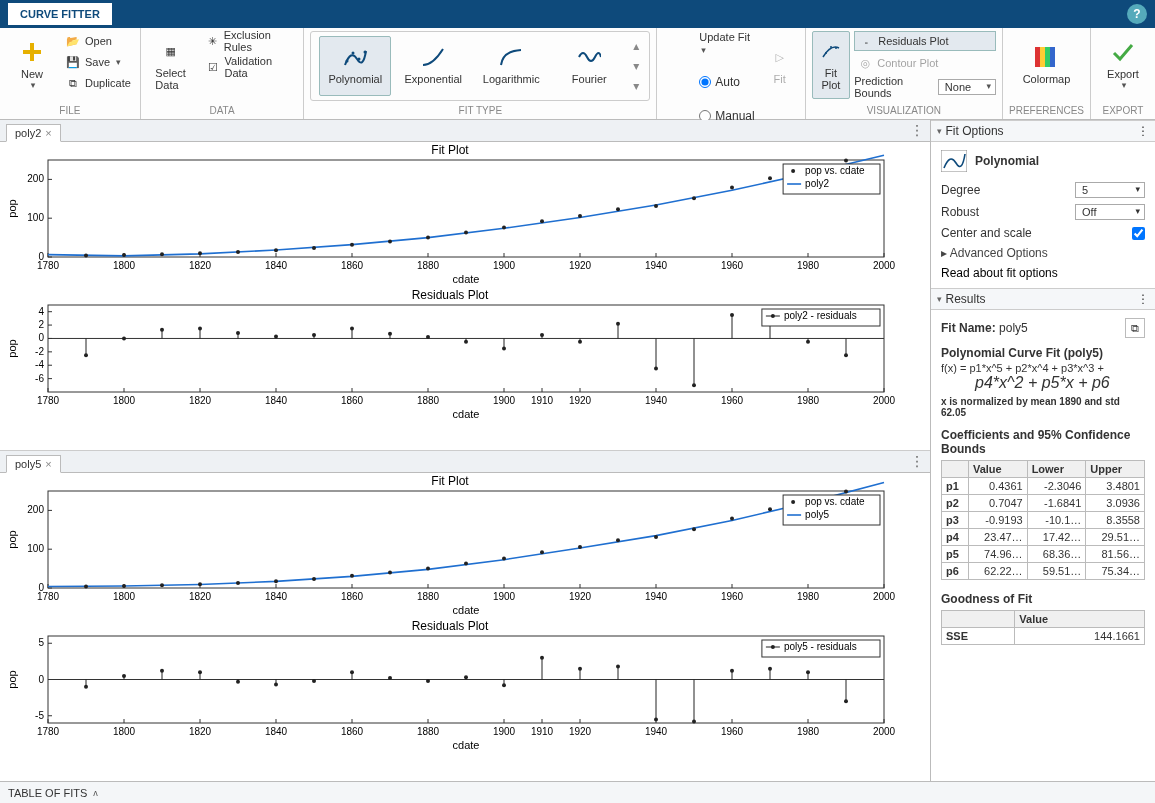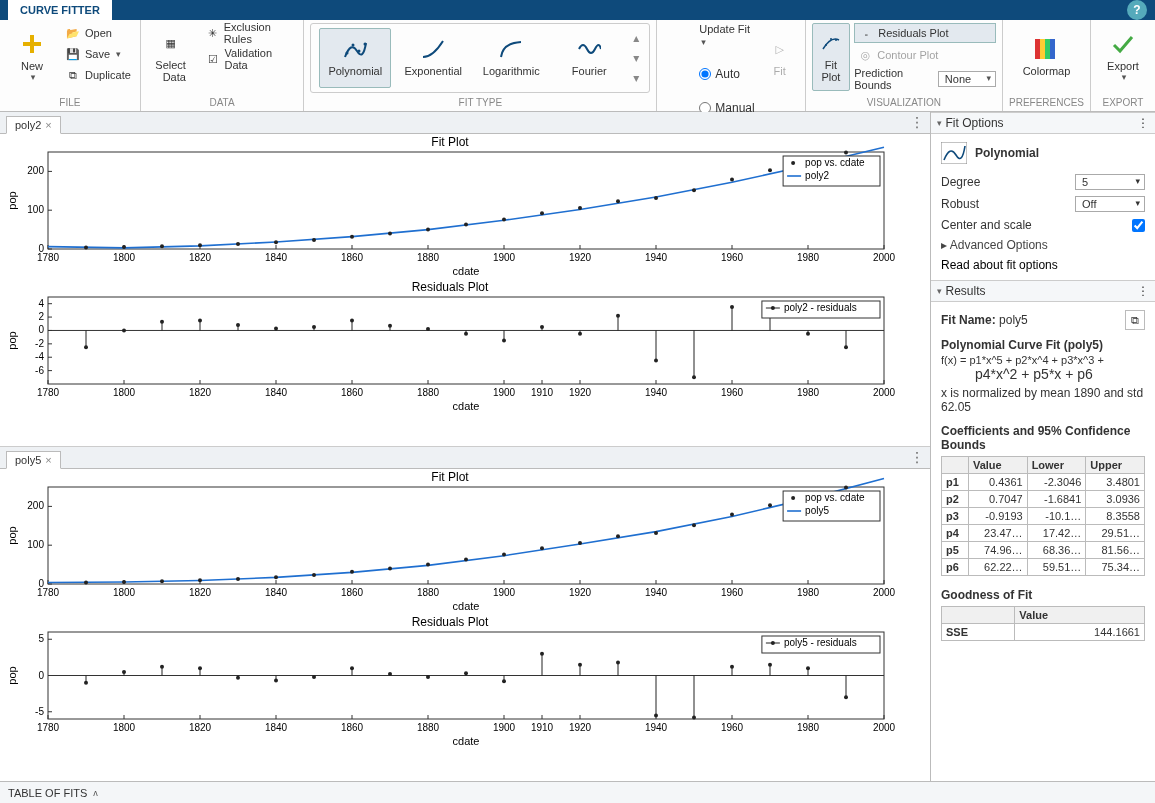--- a/index.html
+++ b/index.html
@@ -1,17 +1,17 @@
 <!DOCTYPE html>
 <html><head>
 <meta charset="utf-8">
 <style>
 * { box-sizing: border-box; margin: 0; padding: 0; font-family: Arial, Helvetica, sans-serif; }
 body { width: 1155px; height: 803px; background: #fff; font-size: 12px; color: #333; overflow: hidden; display: flex; flex-direction: column; }
-.titlebar { background: #0e4a7b; height: 20px; display: flex; align-items: center; padding: 0 8px; color: #fff; }
+.titlebar { background: #0e4a7b; height: 28px; display: flex; align-items: center; padding: 0 8px; color: #fff; }
 .titlebar .tab { background: #fff; color: #0e4a7b; padding: 5px 12px; font-size: 11px; font-weight: bold; }
 .titlebar .spacer { flex: 1; }
 .help-icon { width:20px; height:20px; background:#5ab; border-radius:50%; display:flex; align-items:center; justify-content:center; color:#fff; font-weight:bold; }
 .ribbon { display:flex; border-bottom:1px solid #bbb; background:#fdfdfd; height:92px; }
 .ribbon-group { border-right:1px solid #ccc; display:flex; flex-direction:column; padding:3px 6px 0 6px; align-items:center; }
 .ribbon-group .content { display:flex; flex:1; align-items:flex-start; gap:4px; }
 .ribbon-group .label { font-size:10px; color:#888; text-align:center; padding:2px 0 3px 0; width:100%; }
 .rbtn-big { display:flex; flex-direction:column; align-items:center; justify-content:center; width:52px; height:68px; cursor:pointer; border:1px solid transparent; border-radius:2px; font-size:11px; }
 .rbtn-big .ic { width:24px; height:24px; margin-bottom:4px; display:flex; align-items:center; justify-content:center; }
 .rbtn-sm { display:flex; align-items:center; gap:4px; height:20px; cursor:pointer; padding:0 3px; font-size:11px; }
@@ -99,21 +99,21 @@
           </div>
       </div>
     </div>
     <div class="label">FILE</div>
   </div>
 
   <div class="ribbon-group">
     <div class="content">
       <div class="rbtn-big">
         <div class="ic">▦</div>
-        <span style="white-space:pre; text-align:right">Select
+        <span style="white-space:pre; text-align:left">Select
 Data</span>
       </div>
       <div class="stack" style="justify-content:center; gap:6px; margin-left:4px;">
         <div class="rbtn-sm">
             <span class="ic">✳</span>
             <span>Exclusion Rules</span>
           </div>
         <div class="rbtn-sm">
             <span class="ic">☑</span>
             <span>Validation Data</span>
@@ -622,22 +622,22 @@
       <span style="flex:1"></span>
           <span>⋮</span>
     </div>
     <div class="res-body">
       <div class="fit-name-row">
         <div><span class="bold">Fit Name:</span> <span>poly5</span></div>
         <div class="copy-ic">⧉</div>
       </div>
       <div class="bold">Polynomial Curve Fit (poly5)</div>
       <div style="font-size:11px; margin-top:2px;">f(x) = p1*x^5 + p2*x^4 + p3*x^3 +</div>
-      <div style="font-size:14px; padding-left:34px;">p4*x^2 + p5*x + p6</div>
-      <div style="font-size:12px; margin-top:4px;">x is normalized by mean 1890 and std 62.05</div>
+      <div style="font-size:16px; padding-left:34px;font-style:italic;">p4*x^2 + p5*x + p6</div>
+      <div style="font-size:10px; margin-top:4px;font-weight:bold;">x is normalized by mean 1890 and std 62.05</div>
       <div class="bold" style="margin-top:10px;">Coefficients and 95% Confidence Bounds</div>
       <table class="coef-tbl">
         <tbody>
               <tr>
                 <th></th>
                 <th>Value</th>
                 <th>Lower</th>
                 <th>Upper</th>
               </tr>
         </tbody>

